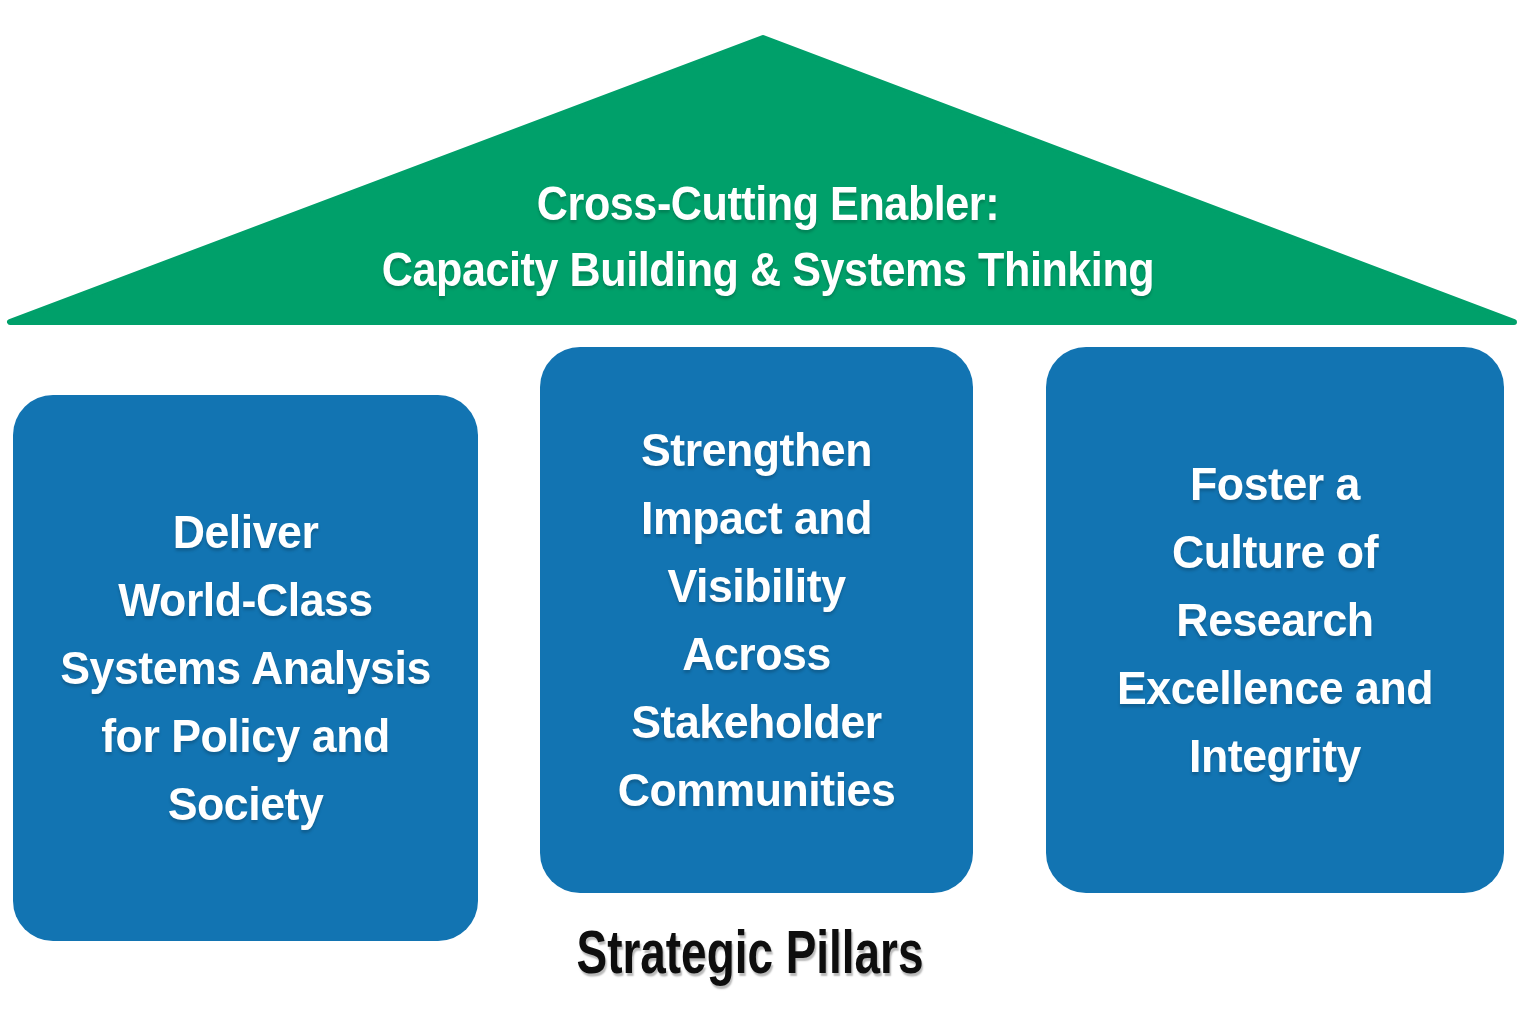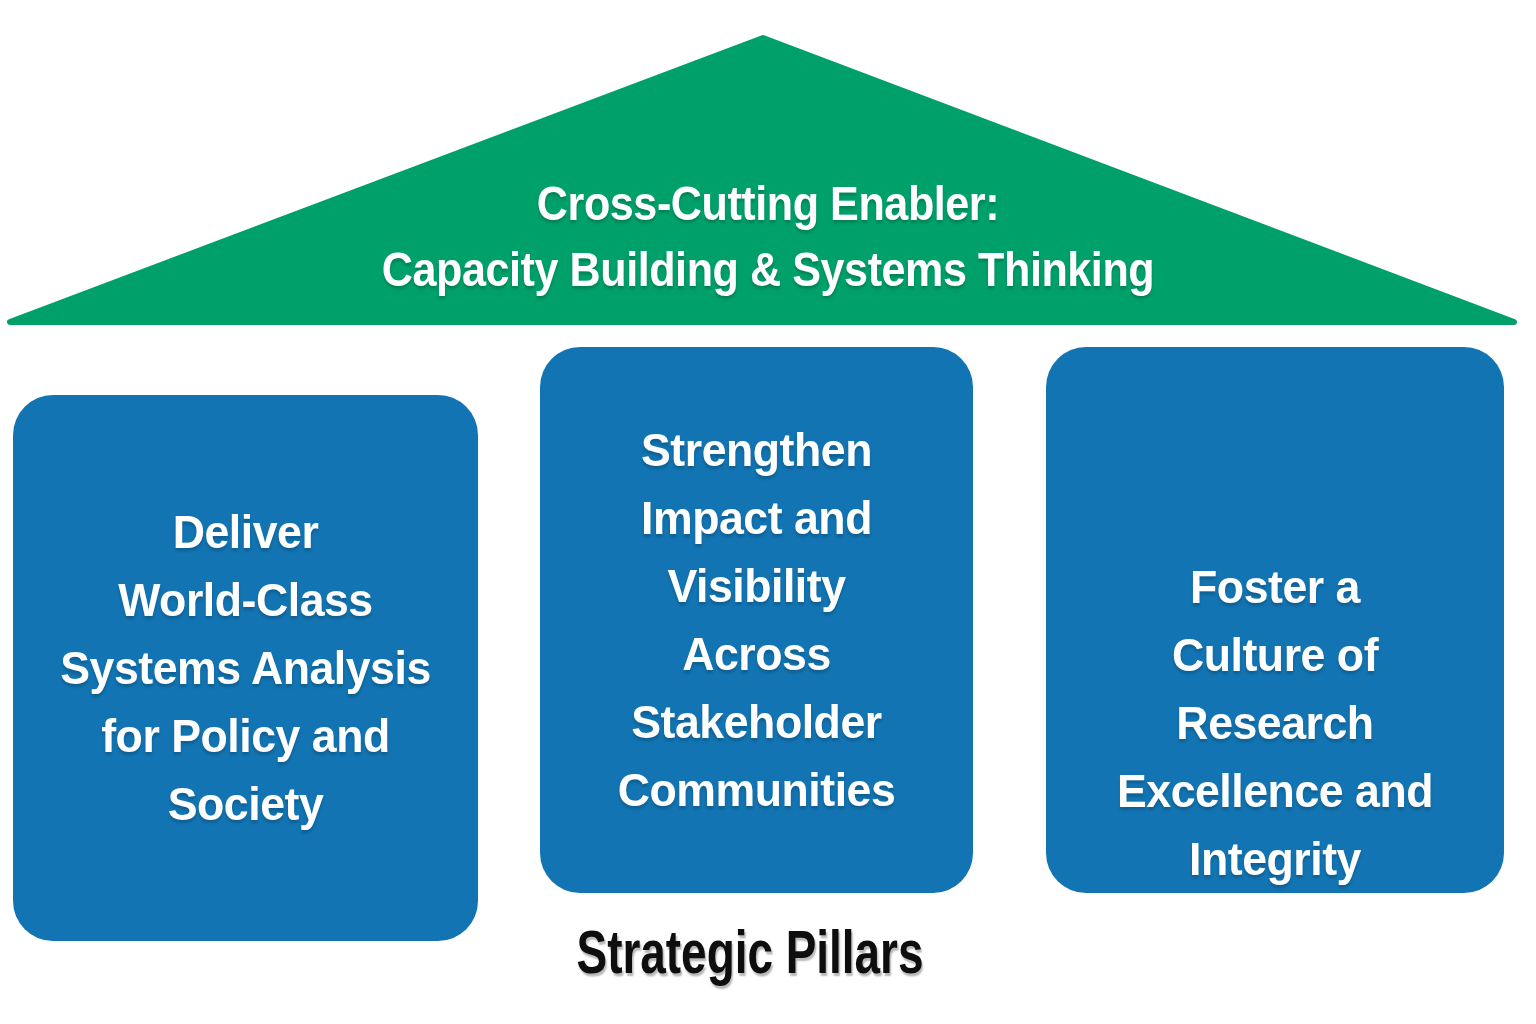--- a/index.html
+++ b/index.html
@@ -60,21 +60,21 @@
     top: 347px;
     height: 546px;
     background: var(--blue);
     border-radius: 40px;
     display: flex;
     align-items: center;
     justify-content: center;
   }
   .pillar-1 { left: 13px;   width: 465px; margin-top: 48px; }
   .pillar-2 { left: 540px;  width: 433px; }
-  .pillar-3 { left: 1046px; width: 458px; align-items: flex-end; }
+  .pillar-3 { left: 1046px; width: 458px; }
 
   .pillar-label {
     width: 100%;
     text-align: center;
     color: var(--white-text);
     font-size: 47px;
     font-weight: bold;
     line-height: 68px;
     white-space: pre-line;
     letter-spacing: -0.5px;

